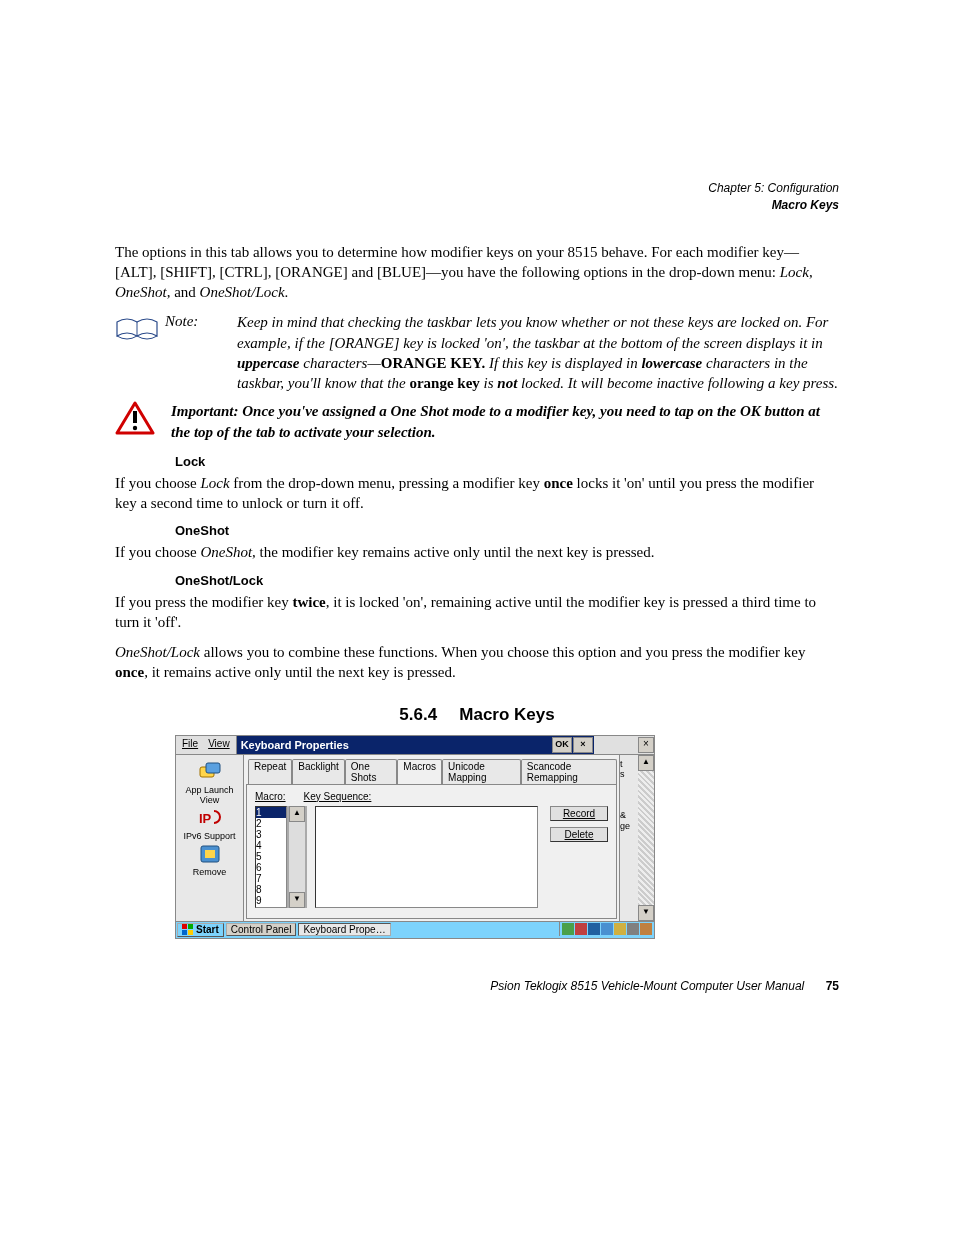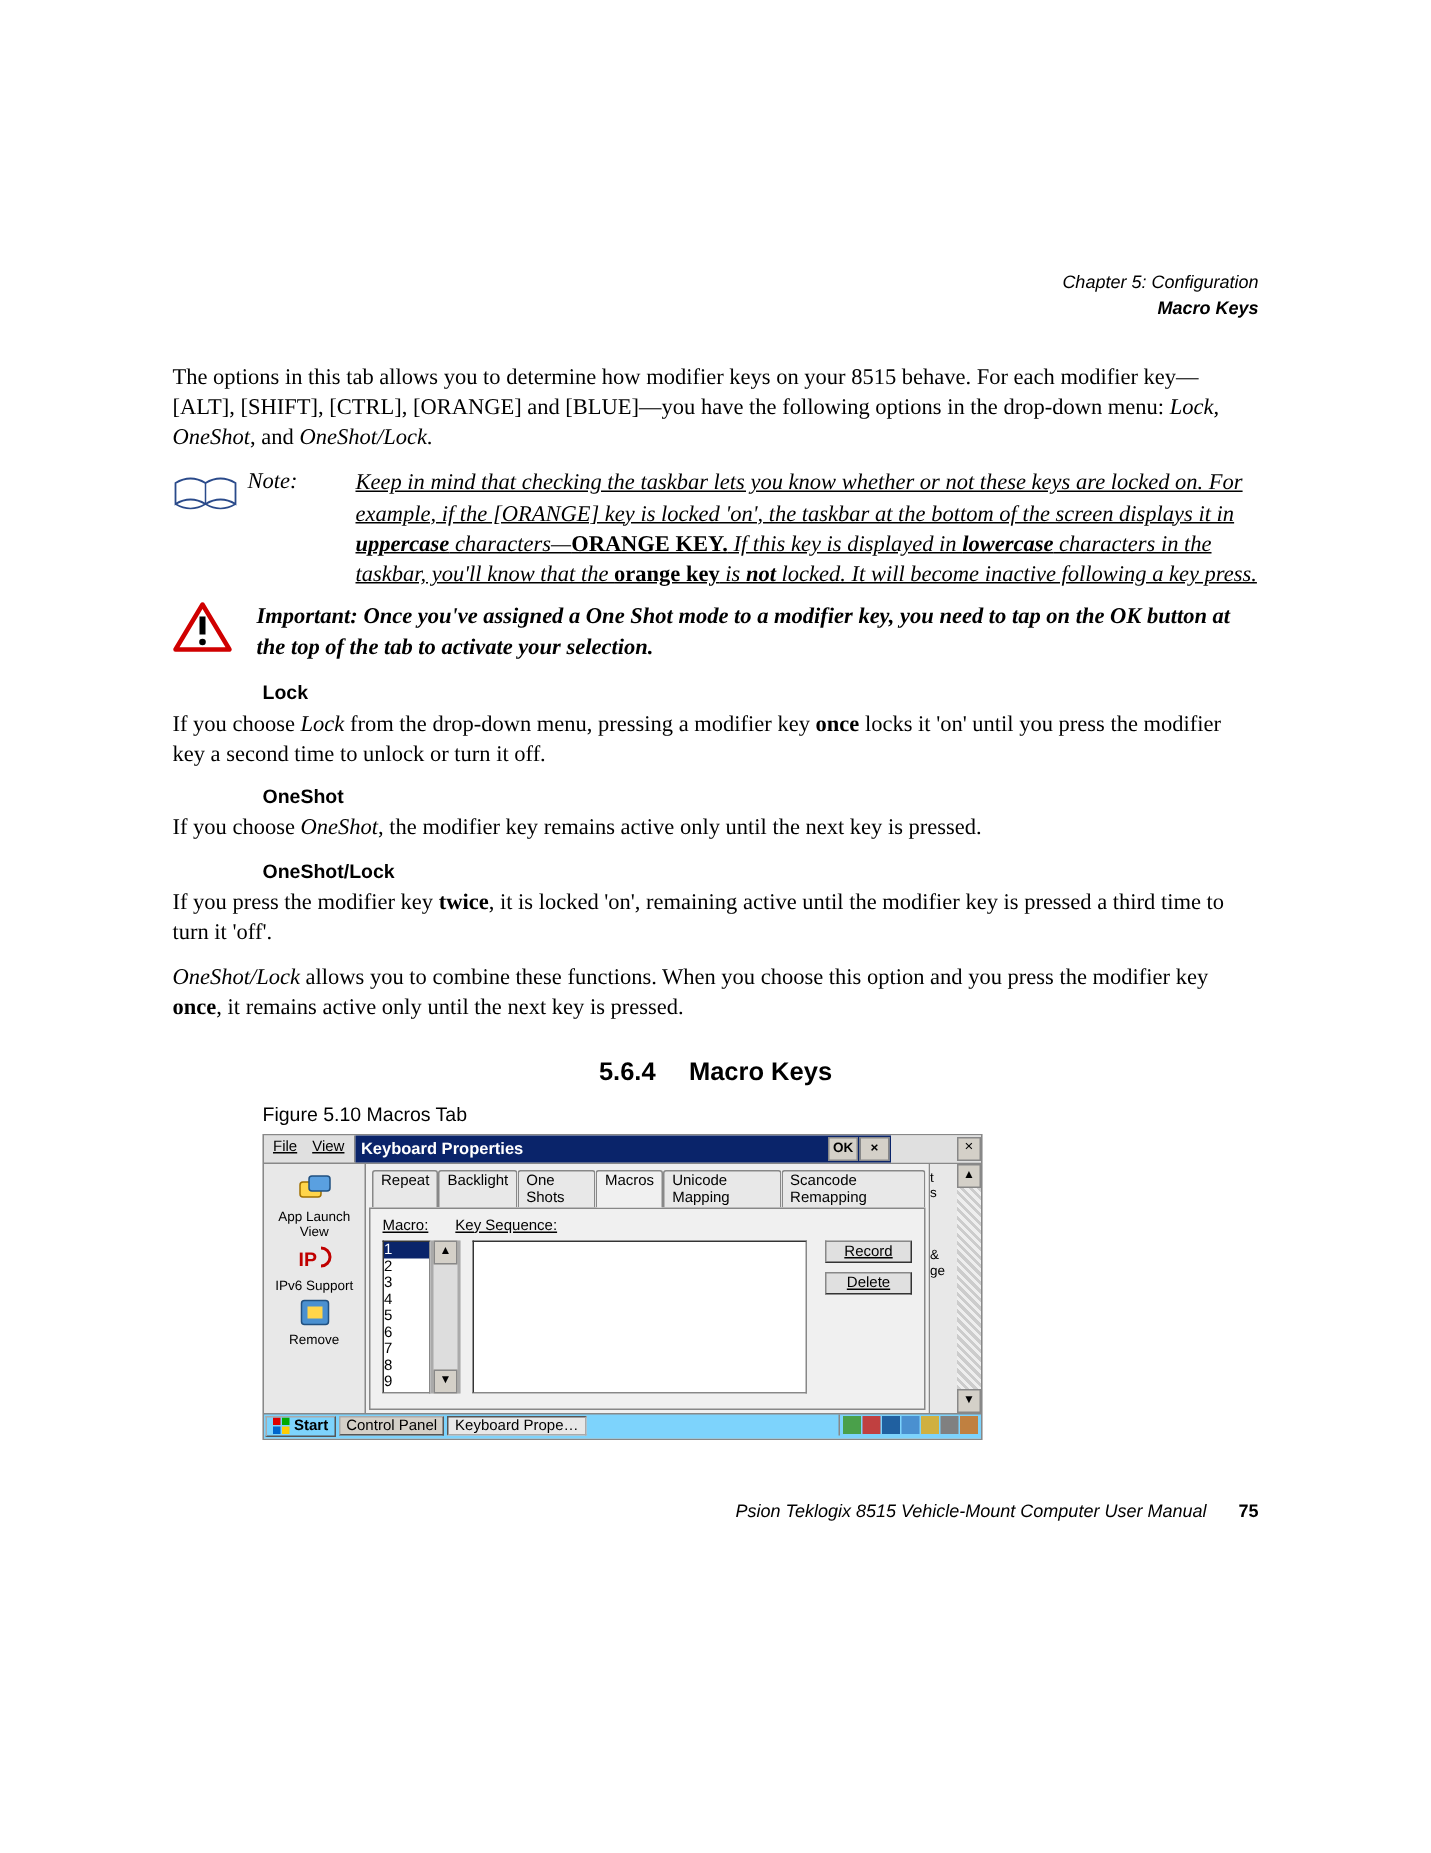--- a/index.html
+++ b/index.html
@@ -43,21 +43,20 @@
   }
   .note-label {
     font-style: italic;
     width: 72px;
     flex-shrink: 0;
     padding-top: 1px;
   }
   .note-text {
     font-style: italic;
     line-height: 1.35;
-    text-decoration: underline;
   }
   .note-text .upbold { font-style: italic; font-weight: bold; }
   .note-text .romanbold { font-style: normal; font-weight: bold; }
   .important-block {
     display: flex;
     align-items: flex-start;
     margin: 6px 0 12px 0;
   }
   .important-icon {
     width: 40px; height: 34px;
@@ -362,21 +361,20 @@
   <p class="para bodytext">
     <em>OneShot/Lock</em><span> allows you to combine these functions. When you choose this option and you press the modifier key </span><strong>once</strong><span>, it remains active only until the next key is pressed.</span>
   </p>
 
   <div class="section-row">
     <div class="section-num">5.6.4</div>
     <div class="section-title">Macro Keys</div>
   </div>
 
 
-  <div class="fig-caption">Figure 5.10 Macros Tab</div>
 
   <div class="figure">
     <div class="menubar">
       <div class="menubar-left">
         <span>File</span>
         <span>View</span>
       </div>
       <div class="titlebar">
         <span>Keyboard Properties</span>
       </div>

